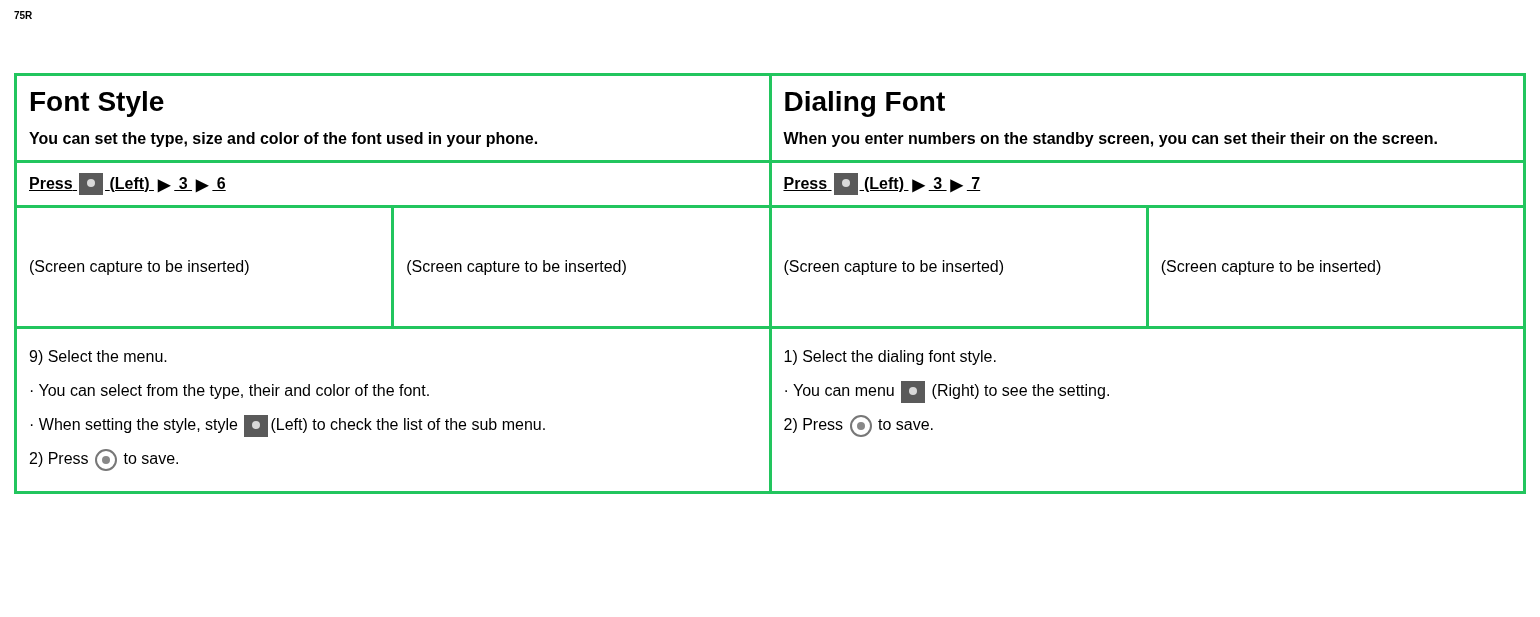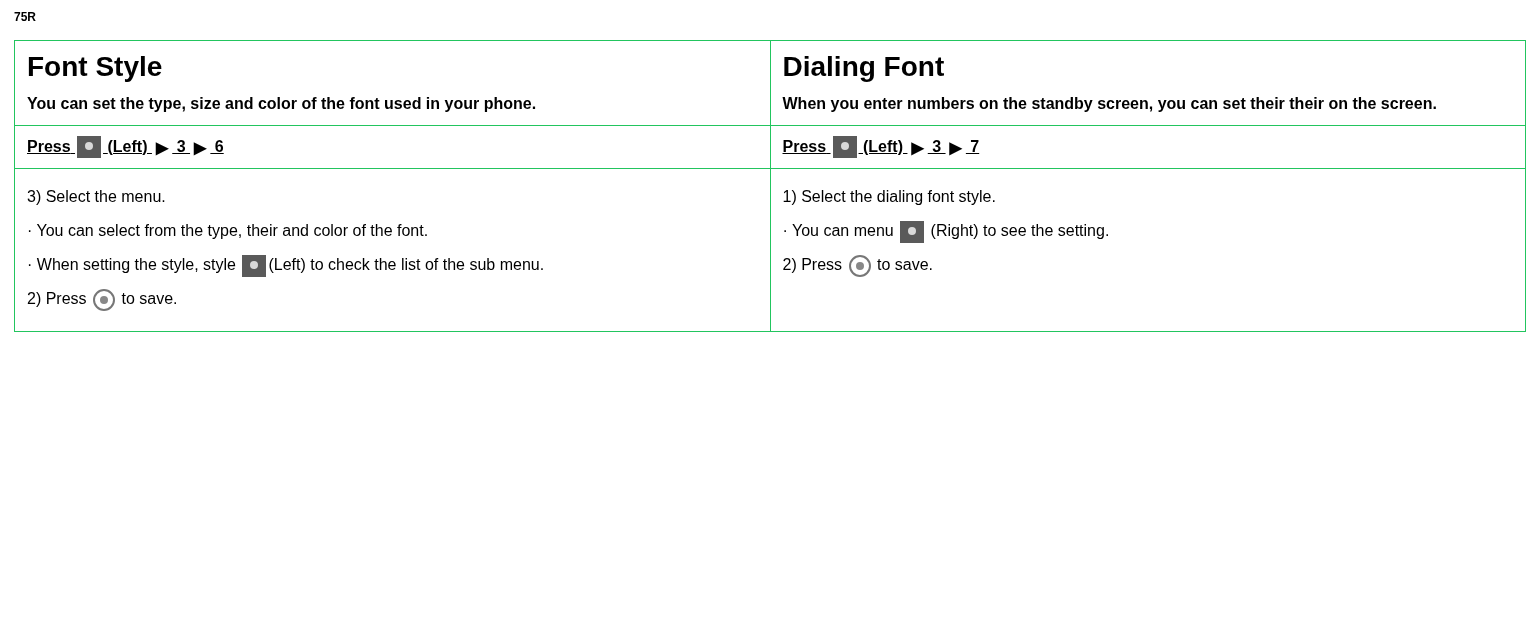--- a/index.html
+++ b/index.html
@@ -5,31 +5,31 @@
   * { box-sizing: border-box; }
   body {
     font-family: Arial, Helvetica, sans-serif;
     margin: 0;
     padding: 10px 14px;
     color: #000;
     background: #fff;
     width: 1540px;
   }
   .page-code {
-    font-size: 12px;
+    font-size: 10px;
     font-weight: bold;
-    margin-bottom: 16px;
+    margin-bottom: 52px;
   }
   table.main {
     border-collapse: collapse;
     width: 100%;
     table-layout: fixed;
   }
   table.main td {
-    border: 1px solid #22c55e;
+    border: 3px solid #22c55e;
     padding: 10px 12px;
     vertical-align: top;
     font-size: 16px;
   }
   .section-title {
     font-size: 28px;
     font-weight: bold;
     margin-bottom: 10px;
   }
   .section-desc {
@@ -132,24 +132,30 @@
       <span class="nav-icon"></span>
       <span class="seg"> (Left) </span><span class="arrow">▶</span><span class="seg"> 3 </span><span class="arrow">▶</span><span class="seg"> 6</span>
     </td>
     <td colspan="2" class="nav-row">
       <span class="seg">Press</span>
       <span class="nav-icon"></span>
       <span class="seg"> (Left) </span><span class="arrow">▶</span><span class="seg"> 3 </span><span class="arrow">▶</span><span class="seg"> 7</span>
     </td>
   </tr>
 
+  <tr>
+    <td class="placeholder-cell">(Screen capture to be inserted)</td>
+    <td class="placeholder-cell">(Screen capture to be inserted)</td>
+    <td class="placeholder-cell">(Screen capture to be inserted)</td>
+    <td class="placeholder-cell">(Screen capture to be inserted)</td>
+  </tr>
 
   <tr>
     <td colspan="2" class="step-cell">
-      <p>3) Select the menu.</p>
+      <p>9) Select the menu.</p>
       <p>· You can select from the type, their and color of the font.</p>
       <p>
         <span>· When setting the style, style </span><span class="nav-icon"></span><span>(Left) to check the list of the sub menu.</span>
       </p>
       <p>
         <span>2) Press </span><span class="ok-icon"></span><span> to save.</span>
       </p>
     </td>
     <td colspan="2" class="step-cell">
       <p>1) Select the dialing font style.</p>

